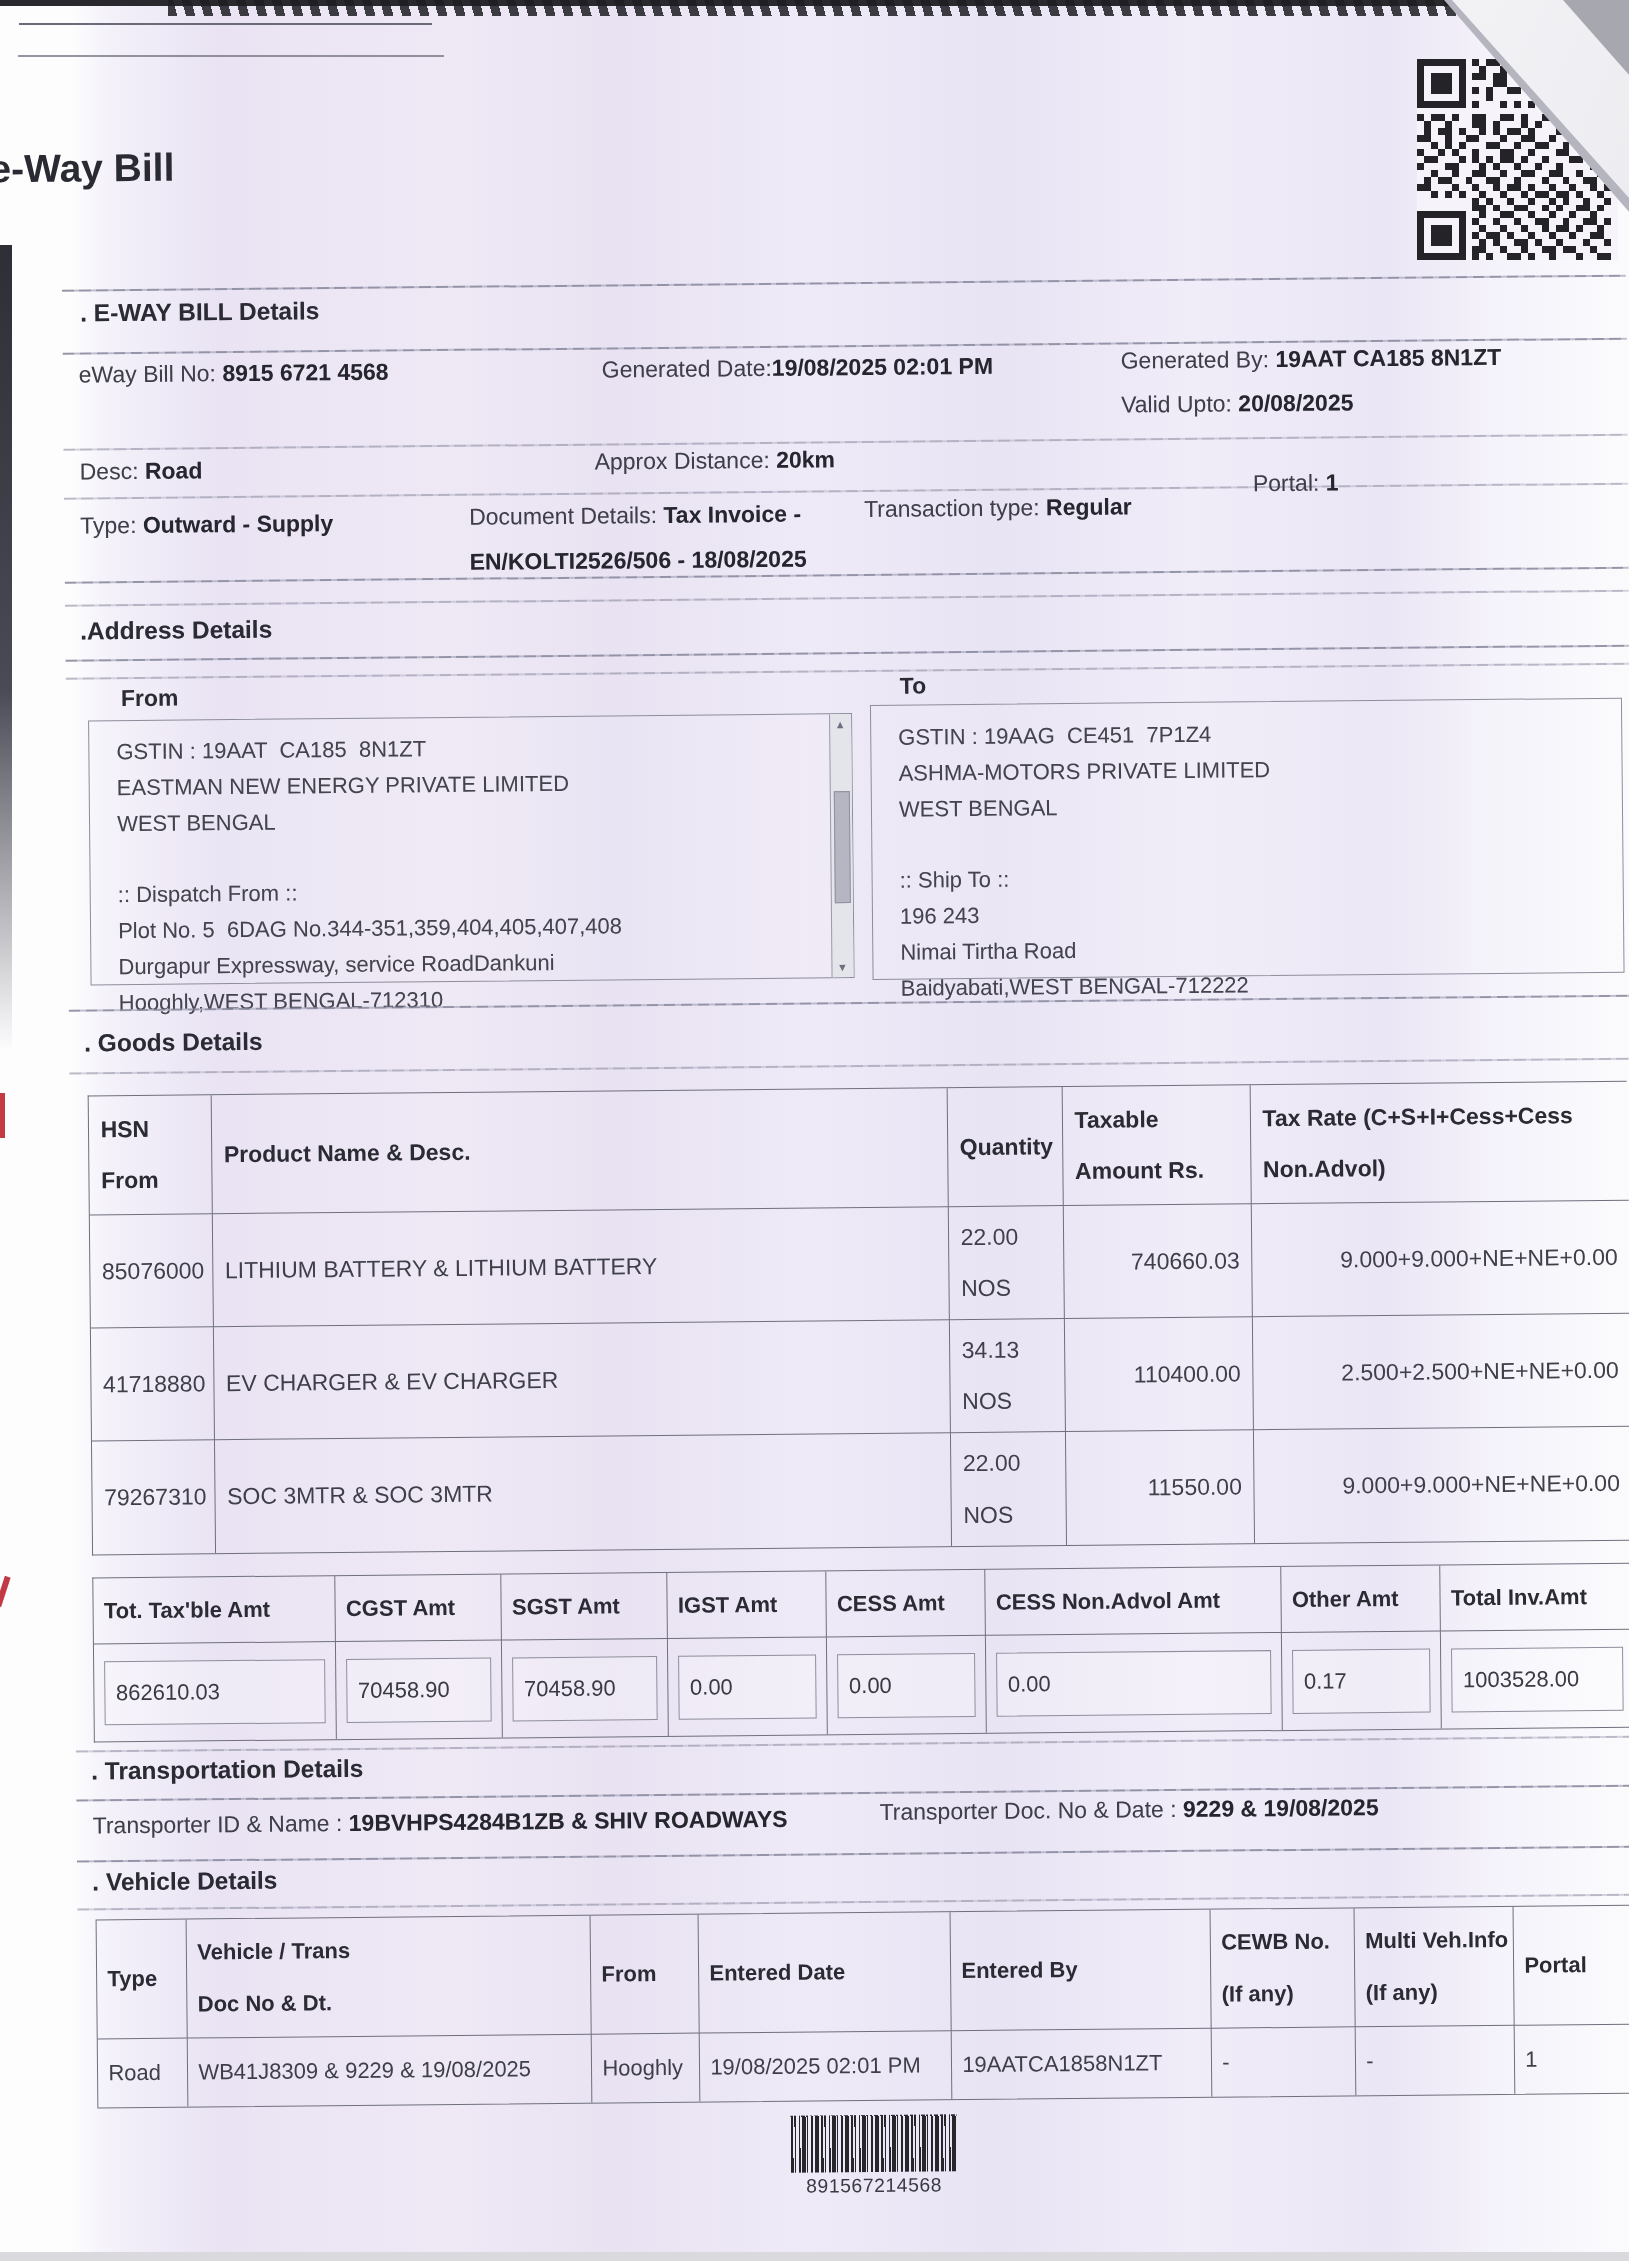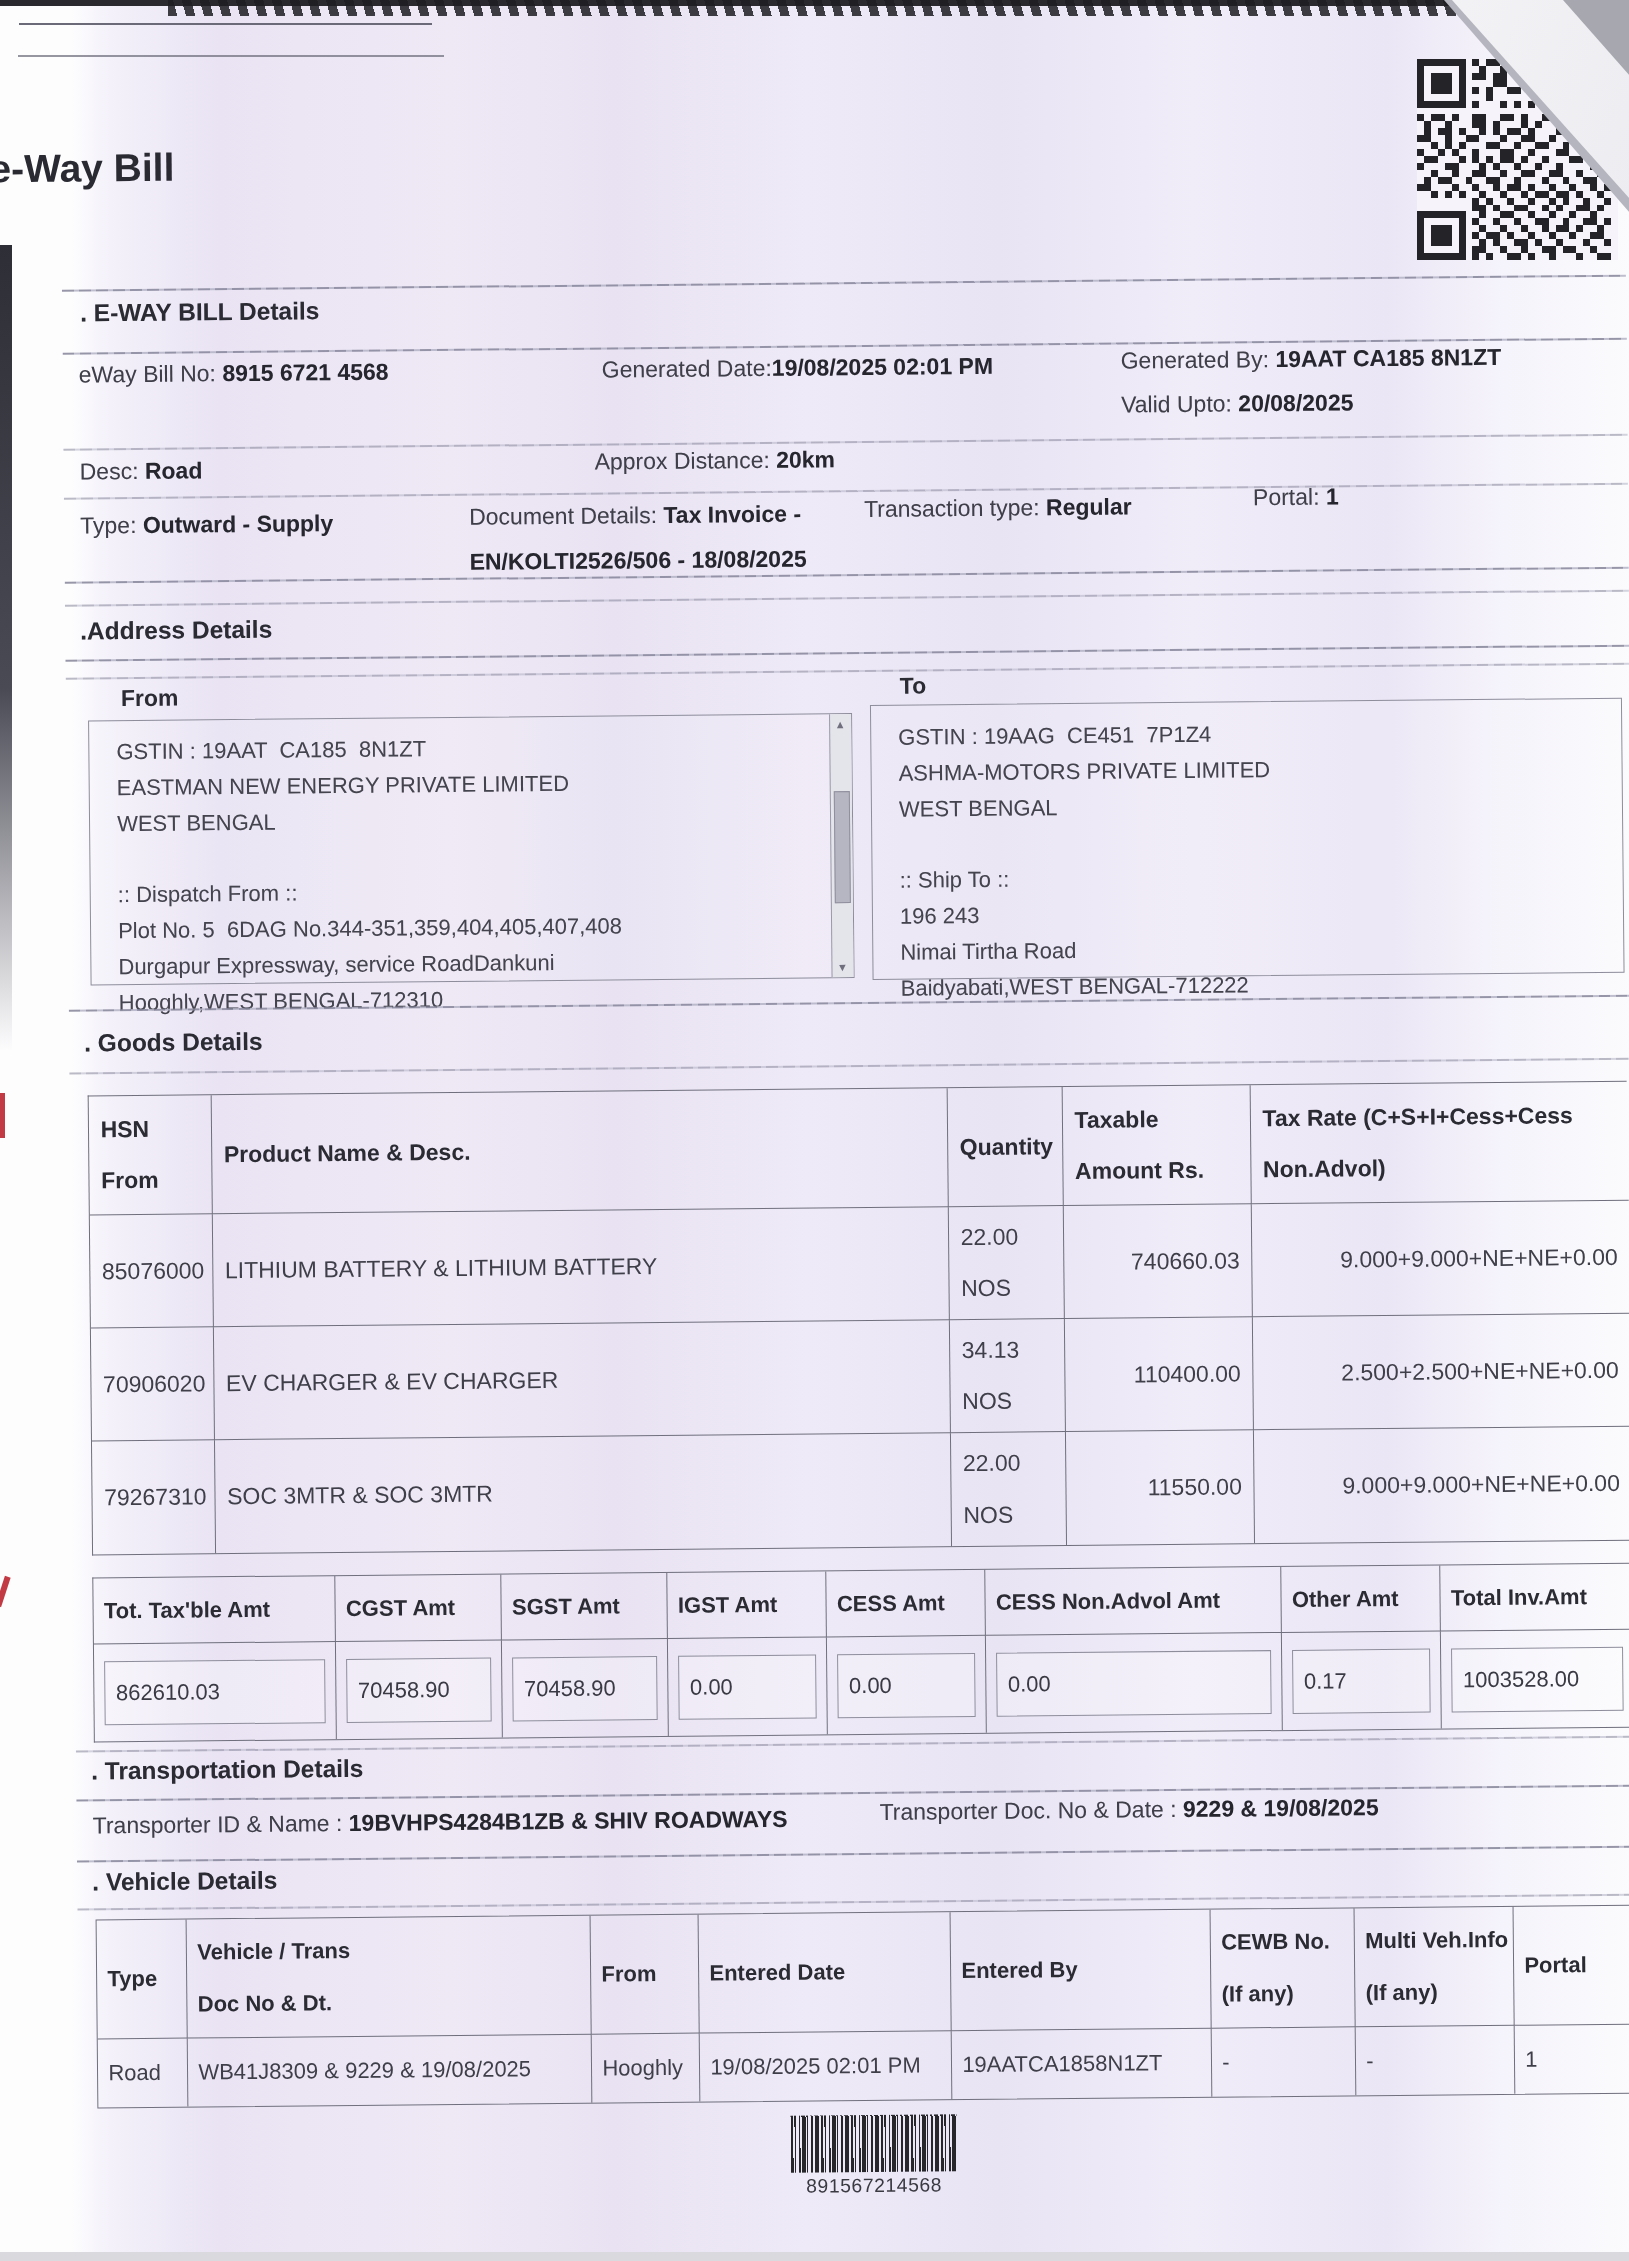--- a/index.html
+++ b/index.html
@@ -328,21 +328,21 @@
   </div>
   <div class="abs row" style="left:466px;top:508px;">
     <span class="lbl">Document Details: </span><span class="val">Tax Invoice -</span>
   </div>
   <div class="abs row" style="left:466px;top:553px;">
     <span class="val">EN/KOLTI2526/506 - 18/08/2025</span>
   </div>
   <div class="abs row" style="left:861px;top:504px;">
     <span class="lbl">Transaction type: </span><span class="val">Regular</span>
   </div>
-  <div class="abs row" style="left:1250px;top:496px;">
+  <div class="abs row" style="left:1250px;top:482px;">
     <span class="lbl">Portal: </span><span class="val">1</span>
   </div>
 
   <div class="rule" style="top:582px;"></div>
   <div class="rule soft" style="top:605px;"></div>
   <div class="abs h" style="left:76px;top:618px;">.Address Details</div>
   <div class="rule" style="top:660px;"></div>
   <div class="rule soft" style="top:678px;"></div>
 
   <div class="abs addr-head" style="left:116px;top:686px;">From</div>
@@ -412,21 +412,21 @@
         <span class="l2">NOS</span>
       </div>
     <div class="c num">
         <span>740660.03</span>
       </div>
     <div class="c rate lastcol">
         <span>9.000+9.000+NE+NE+0.00</span>
       </div>
 
     <div class="c">
-        <span>70906020</span>
+        <span>41718880</span>
       </div>
     <div class="c">
         <span>EV CHARGER &amp; EV CHARGER</span>
       </div>
     <div class="c qtycell">
         <span>34.13</span>
         <span class="l2">NOS</span>
       </div>
     <div class="c num">
         <span>110400.00</span>

